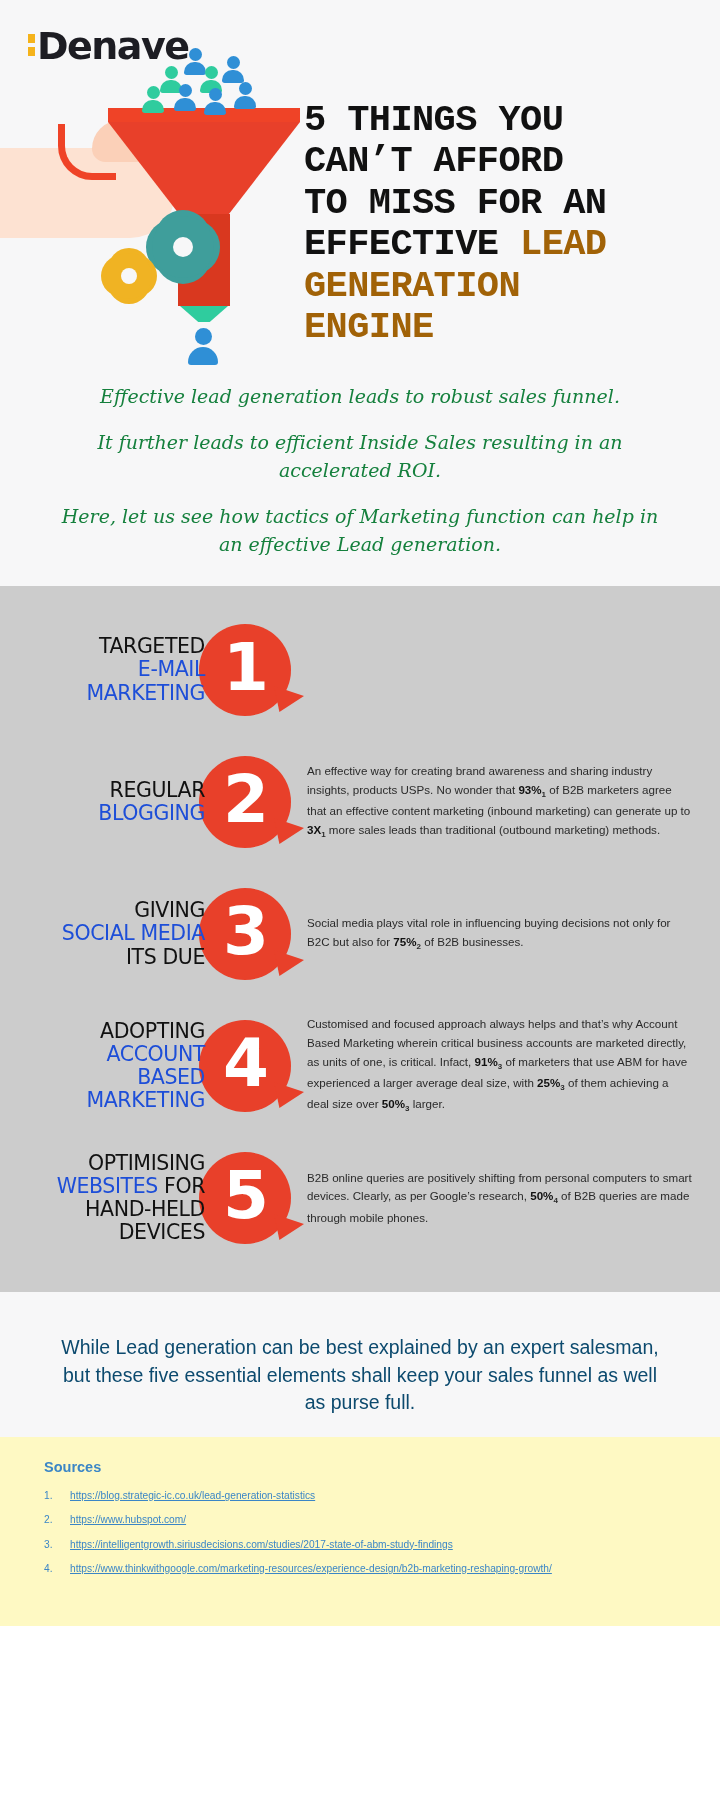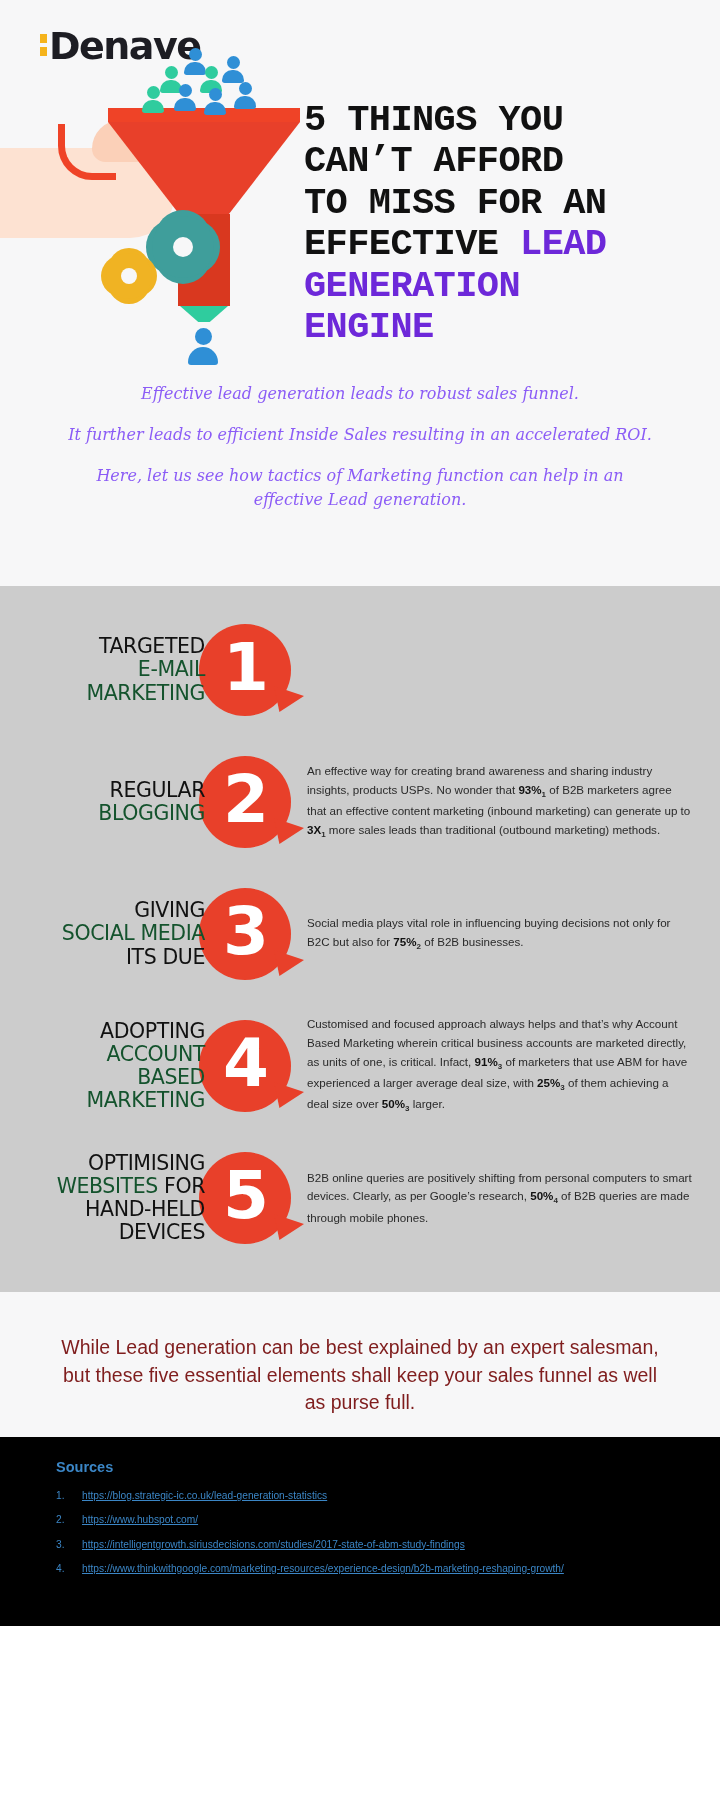--- a/index.html
+++ b/index.html
@@ -15,21 +15,21 @@
   
   .hero {
     background: #f7f7f8;
     position: relative;
     height: 586px;
     overflow: hidden;
   }
 
   .logo {
     position: absolute;
-    left: 40px; top: 24px;
+    left: 28px; top: 24px;
     display: flex;
     align-items: center;
     height: 44px;
   }
   .logo-dots {
     display: flex; flex-direction: column; justify-content: center;
     gap: 4px; margin-right: 2px; padding-bottom: 2px;
   }
   .logo-dots i { display: block; width: 7px; height: 9px; background: #f5b31b; }
   .logo-text {
@@ -127,31 +127,31 @@
     left: 304px; top: 100px;
     width: 400px;
     font-family: Liberation Mono, monospace;
     font-weight: bold;
     font-size: 37px;
     line-height: 1.12;
     letter-spacing: -0.6px;
     color: #111111;
     text-transform: uppercase;
   }
-  .title .accent { color: #6d28d9; }
+  .title .accent { color: #a16207; }
 
   .intro {
     position: absolute;
     left: 60px; top: 382px;
     width: 600px;
     text-align: center;
     font-family: "DejaVu Serif", serif;
     font-style: italic;
-    font-size: 16px;
-    color: #8b5cf6;
+    font-size: 19px;
+    color: #15803d;
     line-height: 1.5;
   }
   .intro p { margin-bottom: 17px; }
   .intro p:last-child { margin-bottom: 0; }
 
   
   .listsec {
     background: #cccccc;
     padding: 18px 0 28px 0;
   }
@@ -169,21 +169,21 @@
     font-family: "DejaVu Sans", sans-serif;
     font-weight: normal;
     font-size: 20.5px;
     line-height: 1.13;
     letter-spacing: -0.4px;
     text-transform: uppercase;
     color: #111111;
     padding-right: 8px;
     z-index: 3;
   }
-  .row-head .red { color: #14532d; }
+  .row-head .red { color: #1d4ed8; }
 
   .badge {
     flex: 0 0 92px;
     width: 92px; height: 92px;
     border-radius: 50%;
     background: #e8402a;
     margin-left: -14px;
     margin-right: 16px;
     position: relative;
     z-index: 1;
@@ -221,26 +221,26 @@
   .row-body sub { font-size: 8px; font-weight: bold; }
 
   
   .outro {
     background: #f7f7f8;
     padding: 42px 58px 20px 58px;
     text-align: center;
     font-family: "Liberation Sans", sans-serif;
     font-size: 19.5px;
     line-height: 1.42;
-    color: #7f1d1d;
+    color: #0c4a6e;
   }
 
   .sources {
-    background: #000000;
-    padding: 22px 56px 40px 56px;
+    background: #fef9c3;
+    padding: 22px 56px 40px 44px;
   }
   .sources h4 {
     color: #3b86c6;
     font-size: 14.5px;
     font-weight: bold;
     margin-bottom: 14px;
   }
   .src-item {
     display: flex;
     font-size: 10.2px;

